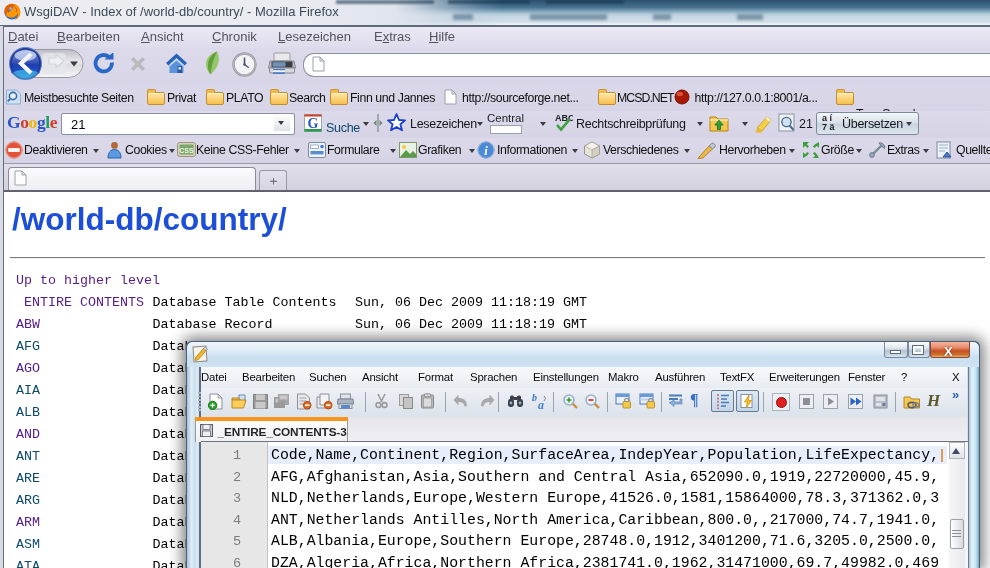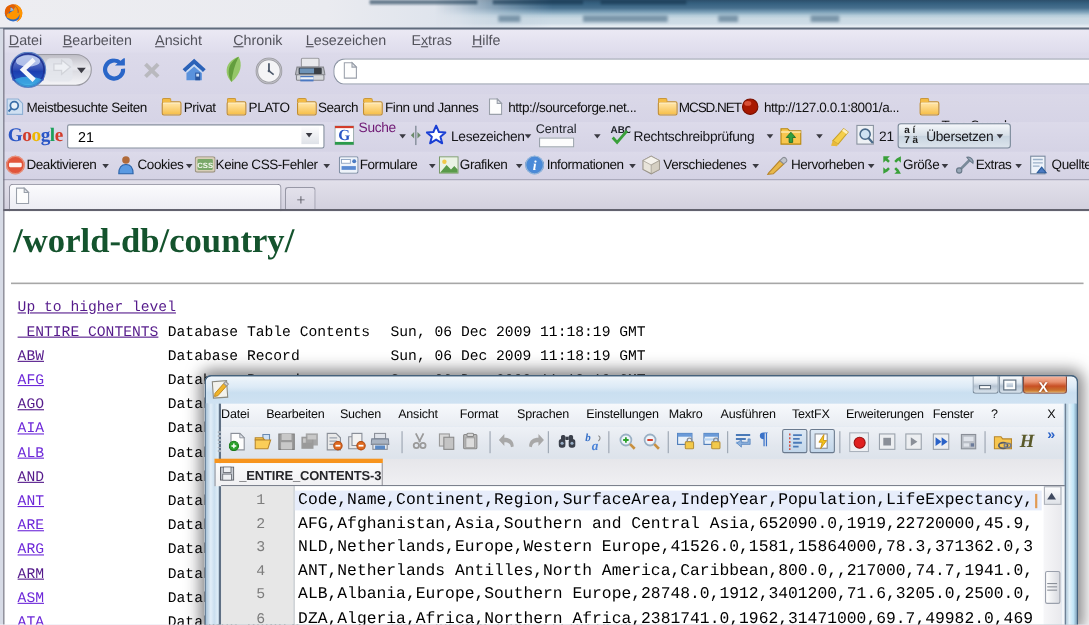--- a/index.html
+++ b/index.html
@@ -8,42 +8,43 @@
 .menu{font-size:13px;color:#53535c;white-space:pre}
 .menu u{text-decoration:underline}
 .nmenu{font-size:11.4px;letter-spacing:-0.2px;color:#0a0a0a;white-space:pre}
 .bmtxt{font-size:12.3px;letter-spacing:-0.4px;color:#101010;white-space:pre}
 .dd{width:0;height:0;border-left:3.5px solid transparent;border-right:3.5px solid transparent;border-top:4px solid #3a3a42}
 .fold{width:16px;height:11px;background:linear-gradient(#ffe09a 20%,#f6bf4a);border:1px solid #c28d2e;border-radius:2px;box-shadow:inset 0 1px 0 #fff3cf}
 .fold:before{content:"";position:absolute;left:-1px;top:-4px;width:7px;height:3px;background:#f3bb45;border:1px solid #c9973a;border-bottom:none;border-radius:2px 2px 0 0}
 .vsep{width:1px;background:#9aa3b0;height:20px}
 pre{margin:0}
 .mono13{font-family:"Liberation Mono",monospace;font-size:13.33px;line-height:22px}
-.mono13 a{text-decoration:underline}
+.mono13 a{}
 .lv{color:#551a8b}
-.lu{color:#6d28d9}
+.lu{color:#0c4a6e}
 </style>
 </head>
 <body>
 <div id="screen">
 <div class="ab" style="left:0;top:0;width:990px;height:26px;background:linear-gradient(to right,#ededf1 0,#eaebf0 30%,#dde3ec 42%,#b3c6d6 50%,#6f94b1 57%,#49718f 63%,#3c6484 70%)"></div>
 <div class="ab" style="left:395px;top:0;width:595px;height:26px;background:linear-gradient(to bottom,#2c4f6b 0,#35607f 12%,#47708e 28%,#7ca0b8 42%,#b3cbd9 54%,#c8d8e2 64%,#cfdde7 82%,#eaf0f5 94%);-webkit-mask-image:linear-gradient(to right,transparent 0,#000 18%);mask-image:linear-gradient(to right,transparent 0,#000 18%)"></div>
 <div class="ab" style="left:336px;top:0;width:98px;height:4px;background:#16364f;opacity:.6;filter:blur(1px)"></div>
 <div class="ab" style="left:448px;top:0;width:82px;height:4px;background:#16364f;opacity:.6;filter:blur(1px)"></div>
 <div class="ab" style="left:546px;top:0;width:78px;height:4px;background:#16364f;opacity:.6;filter:blur(1px)"></div>
 <div class="ab" style="left:453px;top:13.5px;width:20px;height:6.5px;background:#5a7a92;opacity:.7;filter:blur(1.5px)"></div>
 <div class="ab" style="left:530px;top:13.5px;width:77px;height:6.5px;background:#5a7a92;opacity:.7;filter:blur(1.5px)"></div>
 <div class="ab" style="left:653px;top:13.5px;width:18px;height:6.5px;background:#5a7a92;opacity:.7;filter:blur(1.5px)"></div>
 <div class="ab" style="left:737px;top:13.5px;width:26px;height:6.5px;background:#5a7a92;opacity:.7;filter:blur(1.5px)"></div>
 <svg class="ab" style="left:3px;top:3px" width="18" height="18" viewBox="0 0 18 18">
  <circle cx="9" cy="9" r="7.6" fill="#2e6bc4"></circle>
  <path d="M4 5 Q8 3 12 5 Q10 7 6 7 Z M3.5 10 Q6 9 8 11 Q6 13 4 12 Z M10 9 Q13 8 14.5 10 Q13 13 10.5 12 Z" fill="#9cc4ea" opacity=".9"></path>
  <path d="M9 .8 C13 .8 16.6 3.6 17.2 8 C17.6 12 15.5 15.5 12 17 C15 14.5 15.8 10.5 14.3 7.5 C13.9 9 13 9.5 13 9.5 C13.6 6.5 12.3 3.8 10.3 2.6 C10.8 4.2 10.2 5.5 9.3 6 C8.3 4 6.2 3.4 6.2 3.4 C7.3 5.6 6.3 7.3 5 8.4 C3.6 9.6 2.9 11 3.4 13 C1.6 11 1 8.6 1.6 6 C2.6 2.8 5.5 .8 9 .8 Z" fill="#e66000"></path>
  <path d="M9 .8 C13 .8 16.6 3.6 17.2 8 C17.6 12 15.5 15.5 12 17 C14.2 15 15.2 12.5 14.8 9.8 C14 12.8 11.8 14.6 9.4 14.8 C6.4 15 4 13.3 3.4 13 C2.9 11 3.6 9.6 5 8.4 C4.8 9.3 5.2 10 5.2 10 C5.8 7.6 8.2 7.5 9.6 6.3 C10.6 5.4 10.6 3.8 10.3 2.6 C12.3 3.8 13.6 6.5 13 9.5 C13 9.5 13.9 9 14.3 7.5 C14.1 6 13.3 4.3 12 3.2 C11.2 1.9 10.2 1 9 .8 Z" fill="#ff9500"></path>
 </svg>
+<div class="ab" style="left:24px;top:4px;font-size:13px;color:#3c4b59">WsgiDAV - Index of /world-db/country/ - Mozilla Firefox</div>
 
 <div class="ab" style="left:0;top:25px;width:990px;height:1.5px;background:#5f6b7c"></div>
 <div class="ab" style="left:0;top:26.5px;width:990px;height:21px;background:linear-gradient(#ebe9f4,#dedcec)"></div>
 <div class="ab menu" style="left:8px;top:29px"><u>D</u>atei</div>
 <div class="ab menu" style="left:57px;top:29px"><u>B</u>earbeiten</div>
 <div class="ab menu" style="left:141px;top:29px"><u>A</u>nsicht</div>
 <div class="ab menu" style="left:212px;top:29px"><u>C</u>hronik</div>
 <div class="ab menu" style="left:278px;top:29px"><u>L</u>esezeichen</div>
 <div class="ab menu" style="left:374px;top:29px">E<u>x</u>tras</div>
 <div class="ab menu" style="left:429px;top:29px"><u>H</u>ilfe</div>
@@ -152,21 +153,21 @@
 <div class="ab" style="left:61px;top:113px;width:232px;height:20px;background:#fff;border:1px solid #86909e;border-radius:2px"></div>
 <div class="ab" style="left:71px;top:117px;font-size:13px;color:#000">21</div>
 <div class="ab" style="left:274px;top:115px;width:16px;height:16px;background:linear-gradient(#fdfdfe,#dfe2e8)"></div>
 <div class="ab dd" style="left:278px;top:121px"></div>
 <svg class="ab" style="left:304px;top:114px" width="18" height="18" viewBox="0 0 18 18">
  <rect x=".5" y=".5" width="17" height="17" fill="#fff" stroke="#9aa"></rect>
  <rect x=".5" y=".5" width="17" height="2" fill="#d23c2a"></rect>
  <rect x=".5" y="15" width="17" height="2.5" fill="#2a9a4a"></rect>
  <text x="9" y="13.5" font-family="'Liberation Serif',serif" font-weight="bold" font-size="14" fill="#2a56c6" text-anchor="middle">G</text>
 </svg>
-<div class="ab" style="left:326px;top:109px;font-size:12.5px;letter-spacing:-.3px;color:#701a75">Suche</div>
+<div class="ab" style="left:326px;top:121px;font-size:12.5px;letter-spacing:-.3px;color:#0c4a6e">Suche</div>
 <div class="ab dd" style="left:363px;top:122px"></div>
 <svg class="ab" style="left:373px;top:114px" width="10" height="18" viewBox="0 0 10 18">
  <line x1="5" y1="0" x2="5" y2="18" stroke="#8b94a0" stroke-width="1.4"></line>
  <path d="M3.5 6 L0.5 9 L3.5 12 Z" fill="#6c8a6c"></path>
  <path d="M6.5 6 L9.5 9 L6.5 12 Z" fill="#6c8a6c"></path>
 </svg>
 <svg class="ab" style="left:387px;top:113px" width="19" height="19" viewBox="0 0 19 19">
  <path d="M9.5 1.2 L12 7 L18 7.4 L13.4 11.3 L15 17.3 L9.5 13.9 L4 17.3 L5.6 11.3 L1 7.4 L7 7 Z" fill="#fff" stroke="#1a3fd4" stroke-width="1.8" stroke-linejoin="round"></path>
 </svg>
 <div class="ab" style="left:410px;top:117px;font-size:12.5px;letter-spacing:-.3px;color:#16161a">Lesezeichen</div>
@@ -288,21 +289,21 @@
 <div class="ab" style="left:8px;top:166.5px;width:246px;height:25px;background:linear-gradient(#fbfbfd,#ebebf2);border:1px solid #8b8b9a;border-bottom:none;border-radius:4px 4px 0 0"></div>
 <svg class="ab" style="left:14px;top:170px" width="13" height="16" viewBox="0 0 13 16">
  <path d="M1 1 h7 l4 4 v10 h-11 z" fill="#fdfdfd" stroke="#9aa0aa"></path>
  <path d="M8 1 l4 4 h-4 z" fill="#e4e7ec" stroke="#9aa0aa"></path>
 </svg>
 <div class="ab" style="left:259px;top:169.5px;width:26px;height:21px;background:linear-gradient(#e3e1eb,#d5d3e0);border:1px solid #9898a6;border-bottom:none;border-radius:3px 3px 0 0"></div>
 <div class="ab" style="left:267px;top:172px;font-size:13px;color:#5a5a64">＋</div>
 <div class="ab" style="left:0;top:190px;width:990px;height:2px;background:#62626e"></div>
 
 <div class="ab" style="left:0;top:192px;width:990px;height:376px;background:#fff"></div>
-<div class="ab" style="left:12px;top:200.5px;font-family:Liberation Serif, serif;font-weight:bold;font-size:31.5px;color:#14532d">/world-db/country/</div>
+<div class="ab" style="left:12px;top:200.5px;font-family:Liberation Sans, sans-serif;font-weight:bold;font-size:31.5px;color:#1d4ed8">/world-db/country/</div>
 <div class="ab" style="left:10px;top:257px;width:975px;height:2px;border-top:1.4px solid #7c7c7c;border-bottom:1px solid #f0f0f0;box-sizing:border-box"></div>
 <pre class="ab mono13" style="left:16px;top:270px"><a class="lv">Up to higher level</a>
 <a class="lv"> ENTIRE CONTENTS</a>
 <a class="lv">ABW</a>
 <a class="lu">AFG</a>
 <a class="lv">AGO</a>
 <a class="lu">AIA</a>
 <a class="lu">ALB</a>
 <a class="lv">AND</a>
 <a class="lu">ANT</a>

